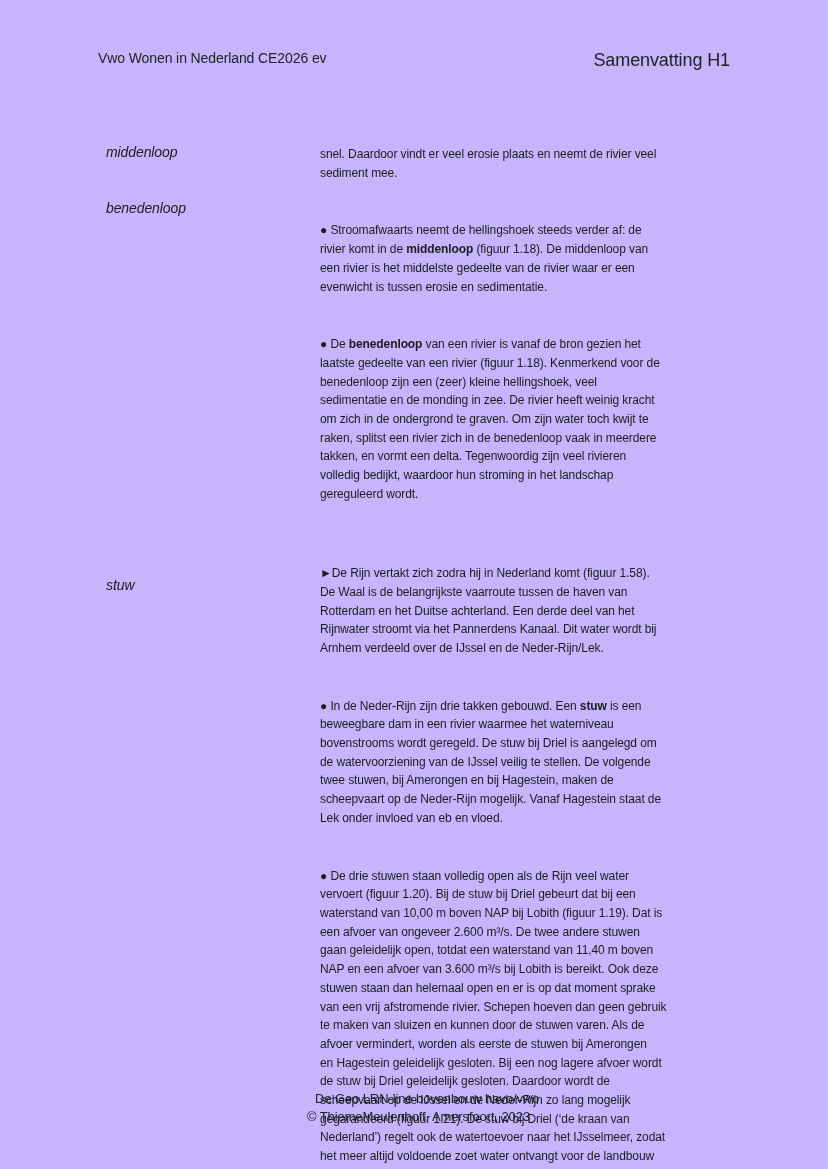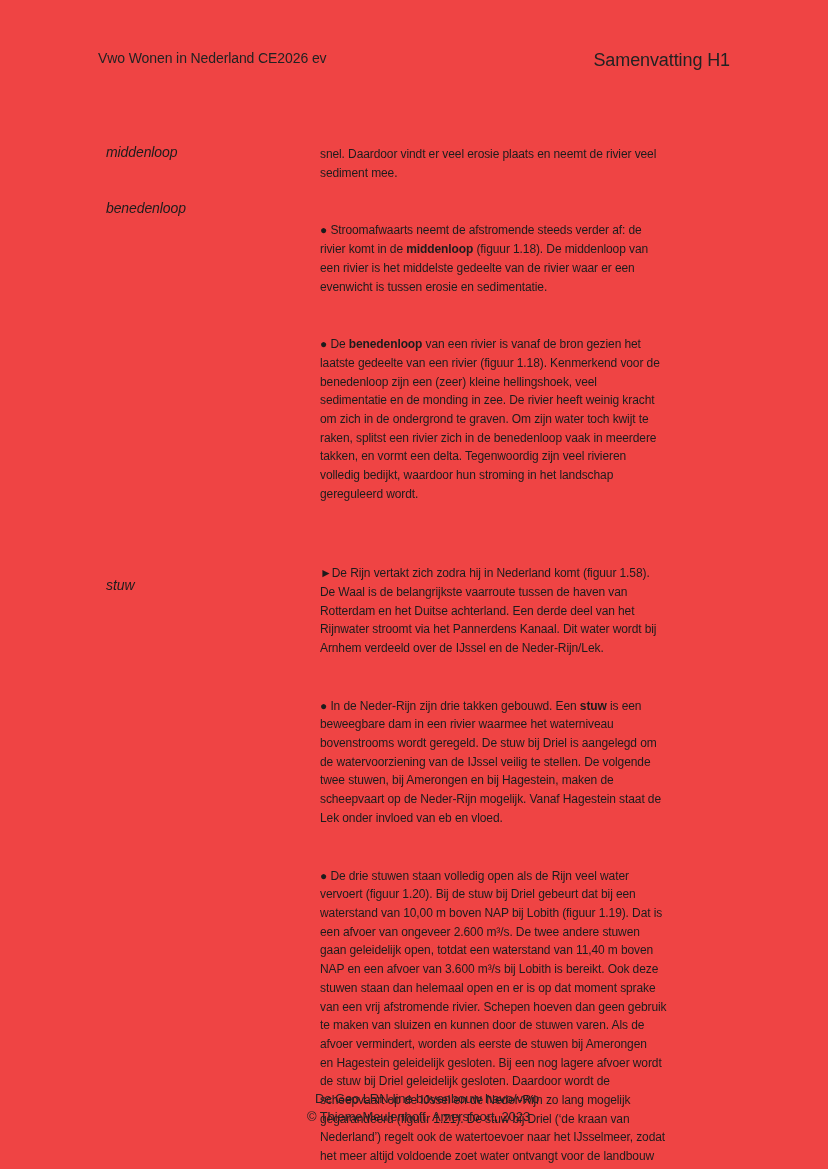--- a/index.html
+++ b/index.html
@@ -3,21 +3,21 @@
 <meta charset="utf-8">
 <style>
   * { margin: 0; padding: 0; box-sizing: border-box; }
   html, body { width: 828px; height: 1169px; background: #ffffff; }
   body {
     font-family: "Liberation Sans", sans-serif;
     color: #1c1c1c;
     position: relative;
     overflow: hidden;
   }
-  .page { position: absolute; inset: 0; background: #ef4444; }
+  .page { position: absolute; inset: 0; background: #c4b5fd; }
 
   .hdr-left {
     position: absolute; left: 98px; top: 50px;
     font-size: 14px; letter-spacing: -0.1px; color: #222;
   }
   .hdr-right {
     position: absolute; right: 98px; top: 50px;
     font-size: 18px; letter-spacing: -0.1px; color: #222;
   }
 
@@ -61,21 +61,21 @@
 
   <div class="margin-term mt-0">middenloop</div>
 
   <div class="margin-term mt-1">benedenloop</div>
 
   <div class="margin-term mt-2">stuw</div>
 
   <div class="body-col">
       <div class="para"><span>snel. Daardoor vindt er veel erosie plaats en neemt de rivier veel
 sediment mee.</span></div>
-      <div class="para"><span>● Stroomafwaarts neemt de afstromende steeds verder af: de
+      <div class="para"><span>● Stroomafwaarts neemt de hellingshoek steeds verder af: de
 rivier komt in de </span><span class="bold">middenloop</span><span> (figuur 1.18). De middenloop van
 een rivier is het middelste gedeelte van de rivier waar er een
 evenwicht is tussen erosie en sedimentatie.</span></div>
       <div class="para"><span>● De </span><span class="bold">benedenloop</span><span> van een rivier is vanaf de bron gezien het
 laatste gedeelte van een rivier (figuur 1.18). Kenmerkend voor de
 benedenloop zijn een (zeer) kleine hellingshoek, veel
 sedimentatie en de monding in zee. De rivier heeft weinig kracht
 om zich in de ondergrond te graven. Om zijn water toch kwijt te
 raken, splitst een rivier zich in de benedenloop vaak in meerdere
 takken, en vormt een delta. Tegenwoordig zijn veel rivieren

